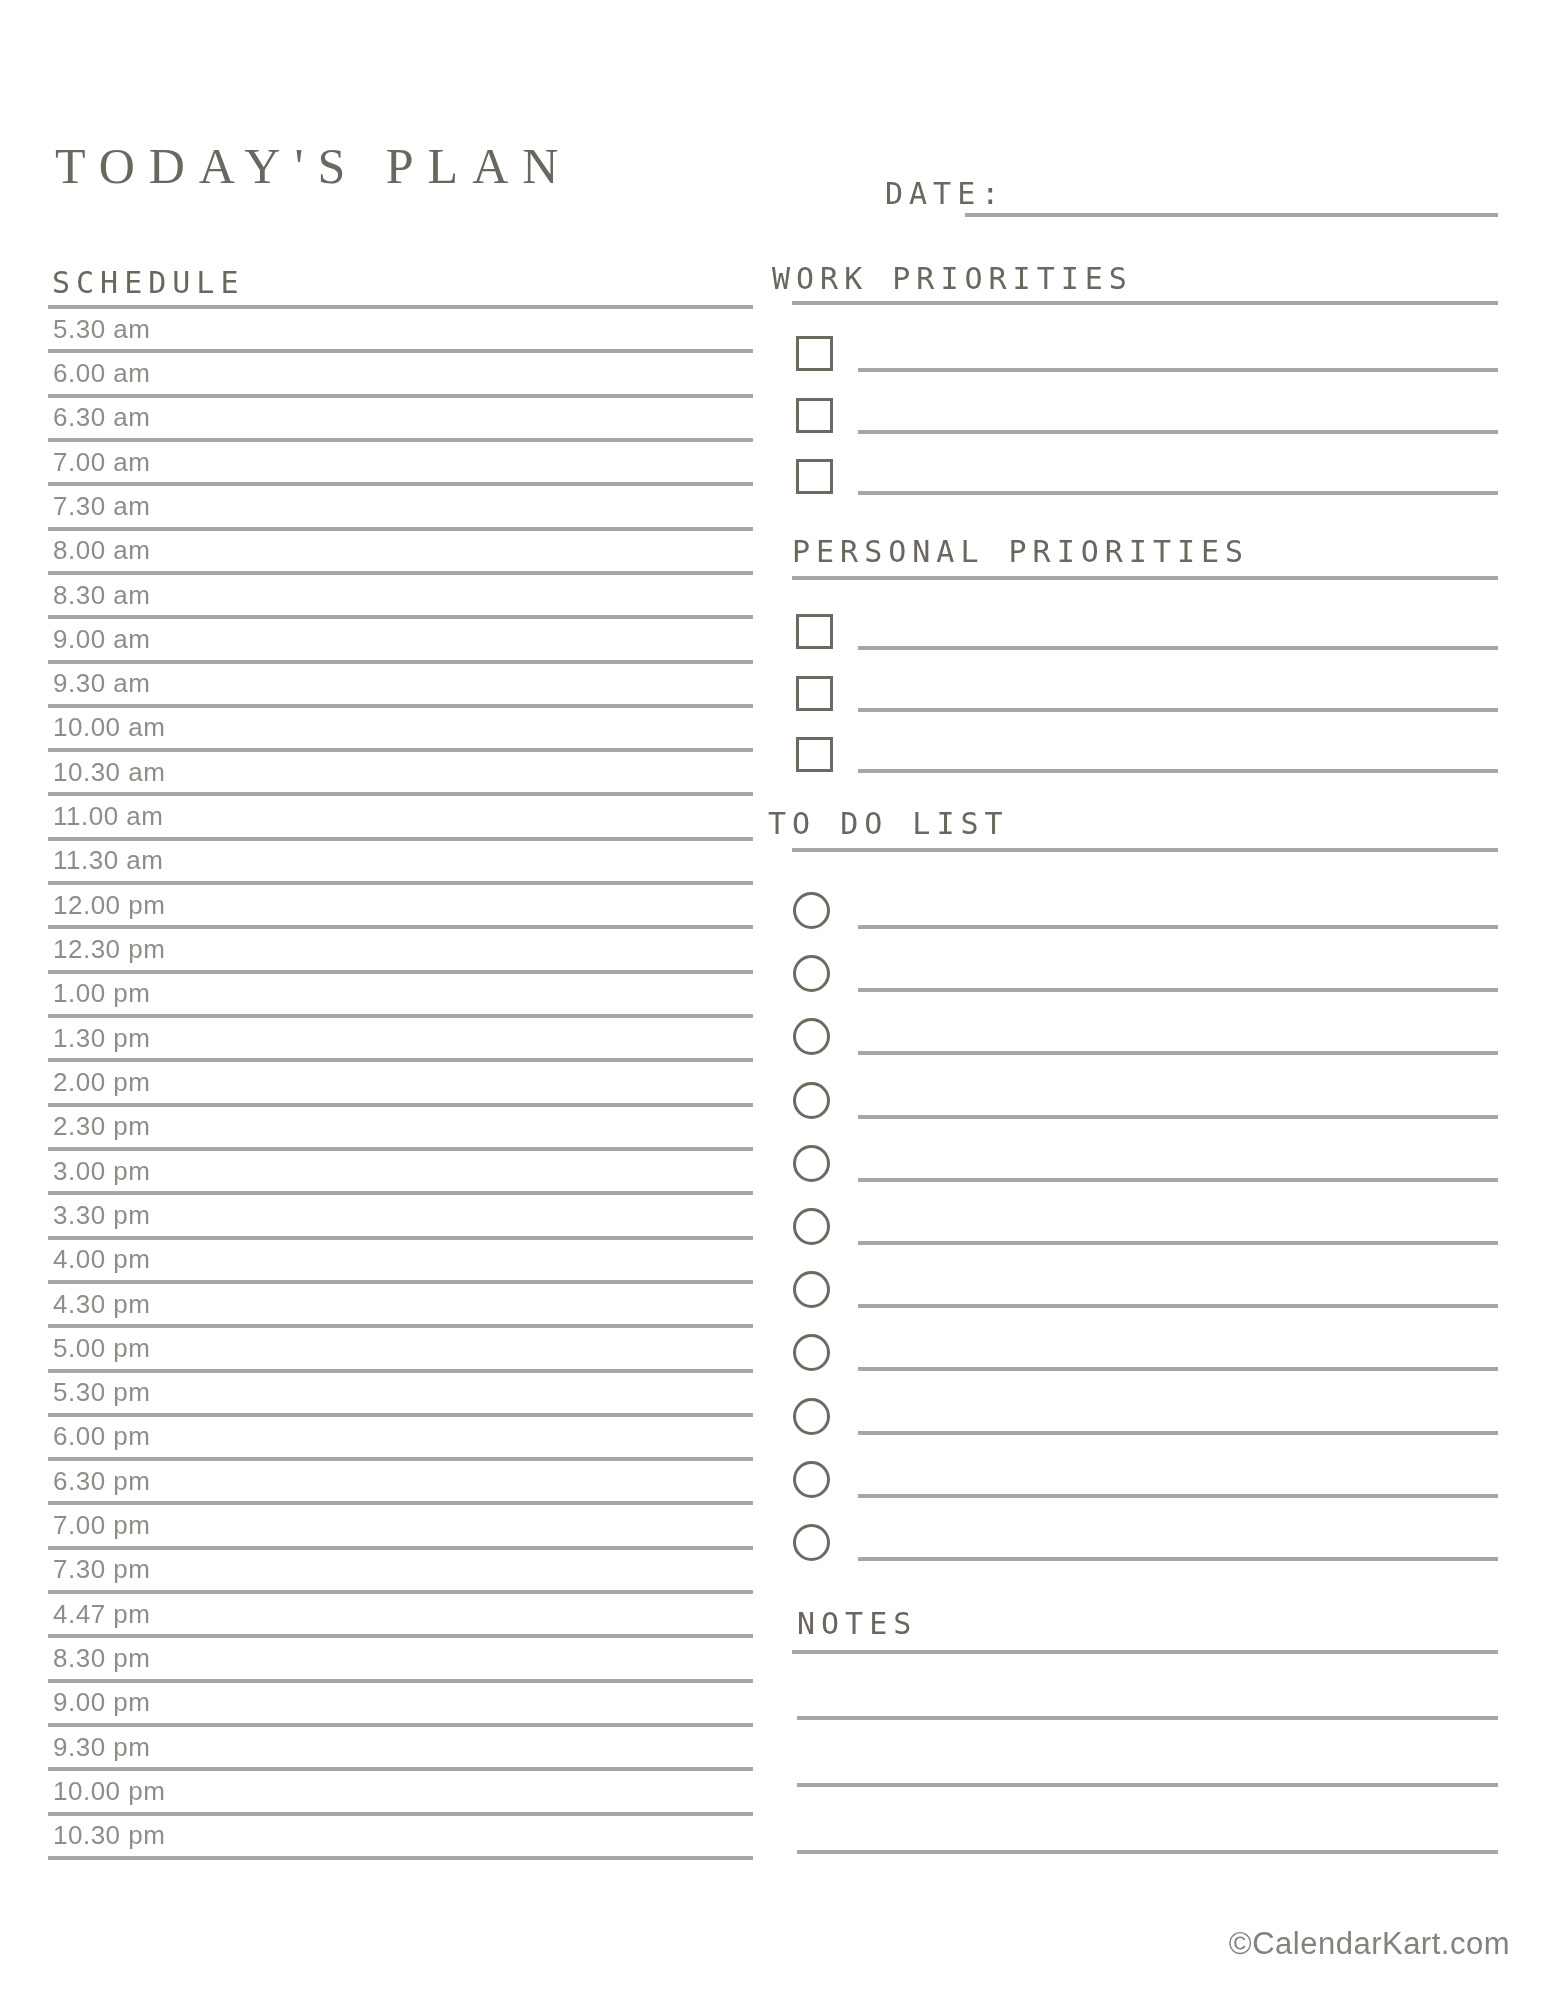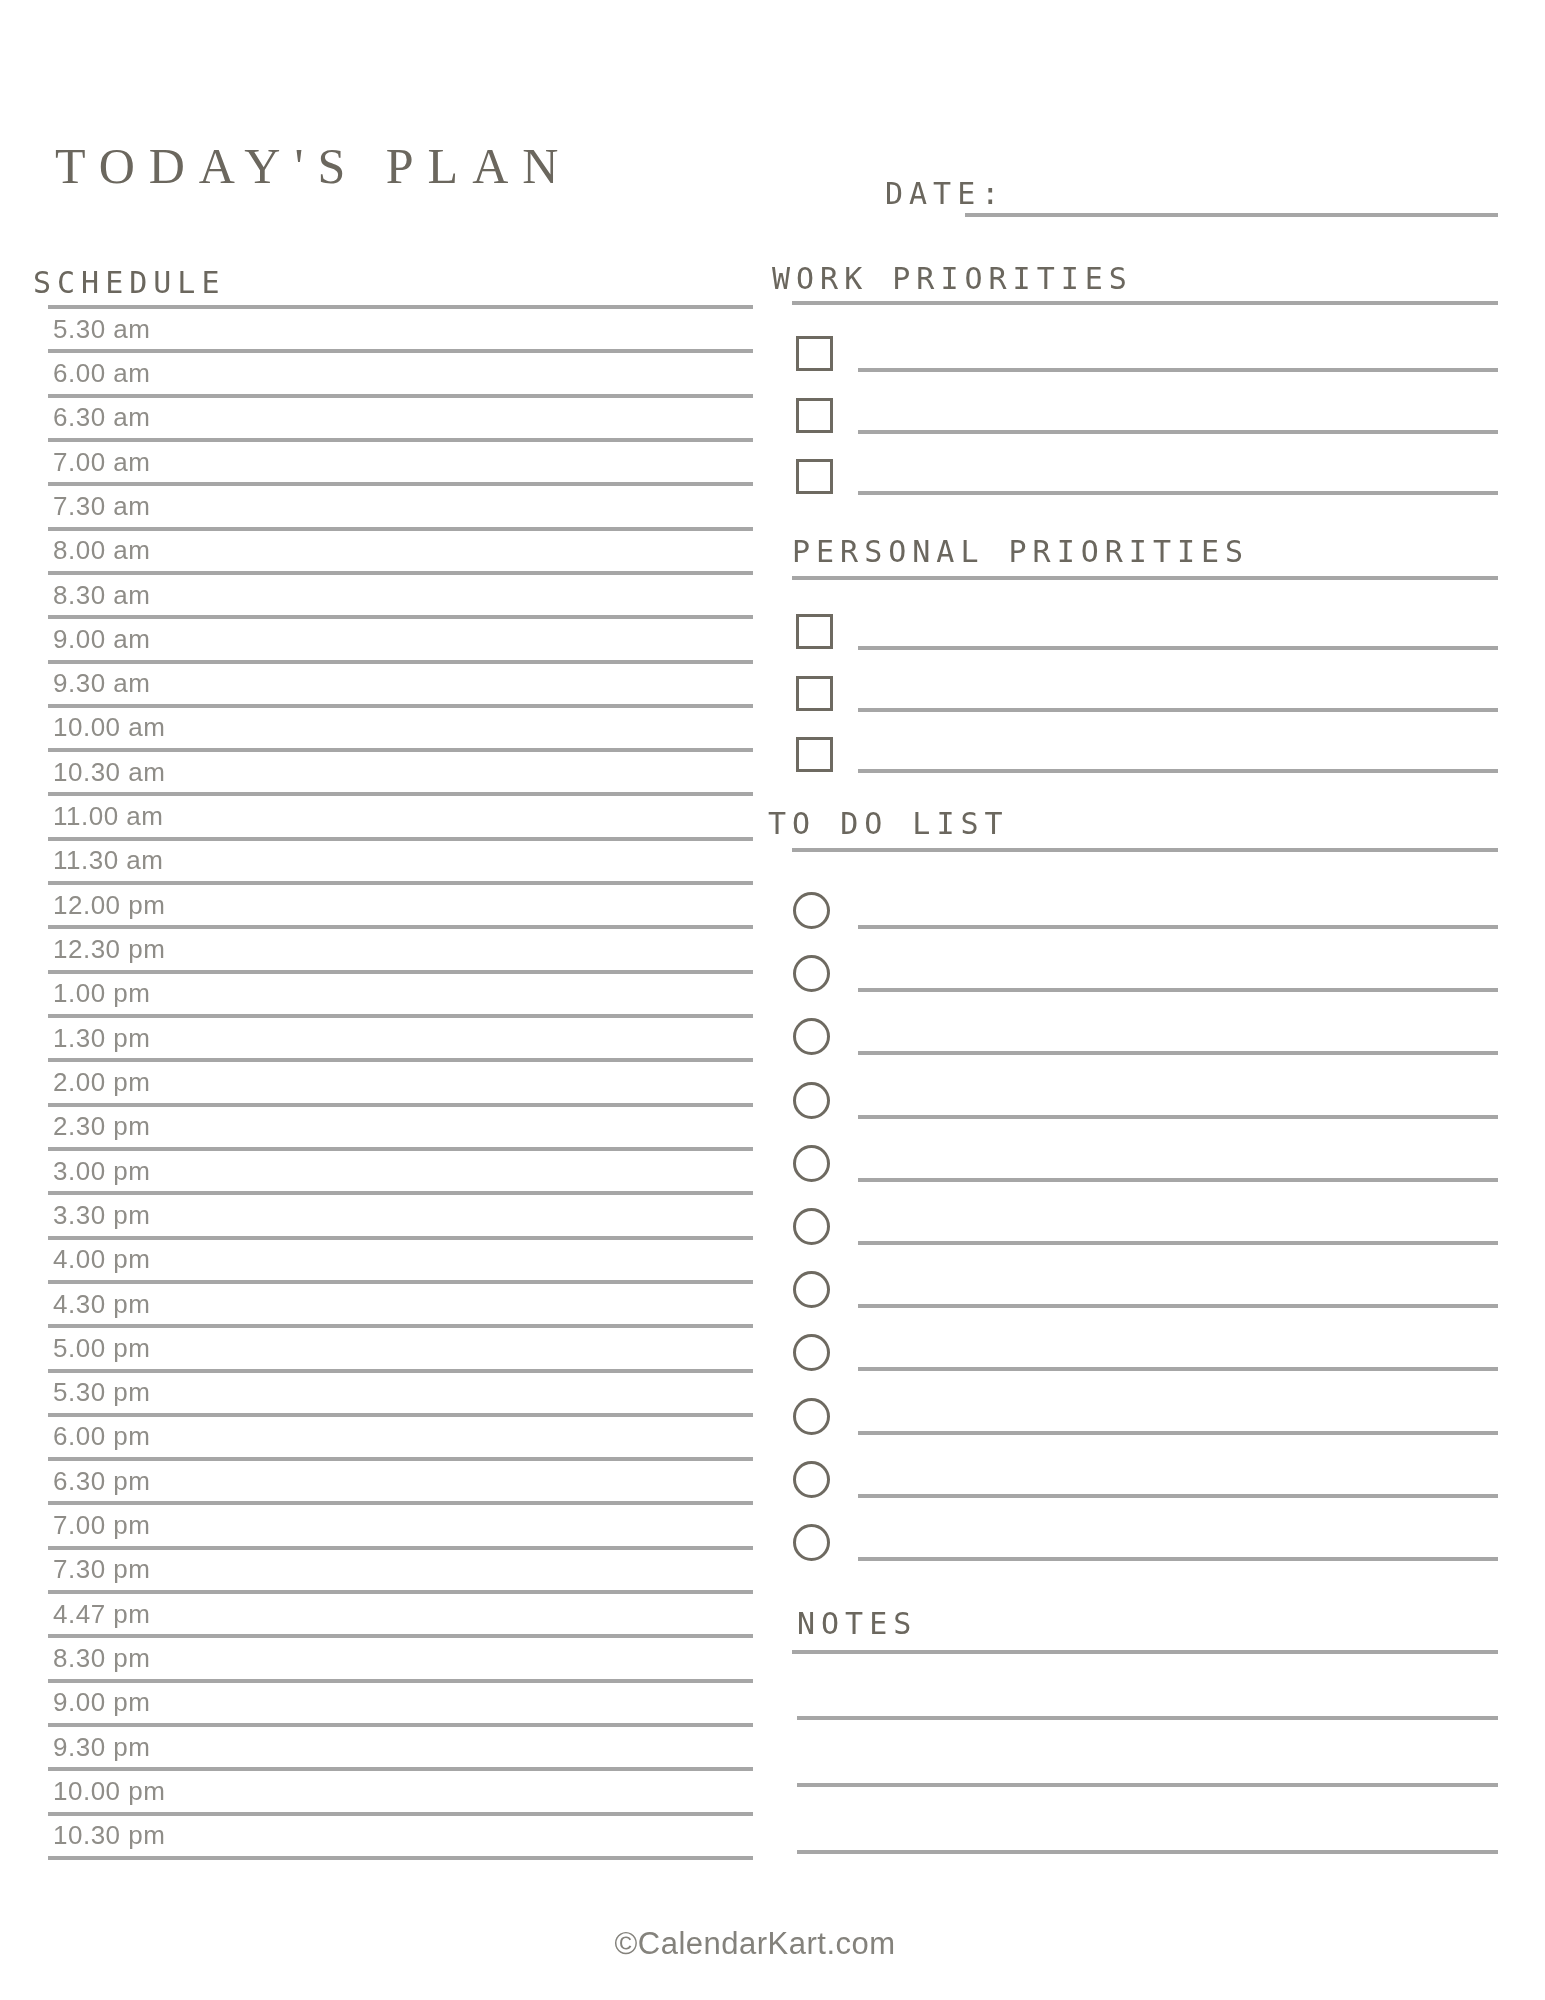--- a/index.html
+++ b/index.html
@@ -41,36 +41,36 @@
     display:flex;align-items:center;
     padding-left:5px;
   }
   .sched-time{
     font-family:"Liberation Sans",sans-serif;
     font-size:26px;color:#8f8d88;letter-spacing:0.5px;
   }
   .overlay{position:absolute;inset:0;}
   .footer{
     position:absolute;left:0;top:1926px;width:1510px;
-    text-align:center;
+    text-align:right;
     font-family:"Liberation Sans",sans-serif;
     font-size:31px;color:#84827c;letter-spacing:0.5px;
   }
 </style>
 </head>
 <body>
 
 <div class="page">
 
   <div class="page-title">TODAY'S PLAN</div>
 
   <div class="sec-head" style="left:885px;top:179px;">DATE:</div>
   <div class="hline" style="left:965px;top:213px;width:533px;"></div>
 
-  <div class="sec-head" style="left:33px;top:268px;">SCHEDULE</div>
+  <div class="sec-head" style="left:52px;top:268px;">SCHEDULE</div>
   <div class="hline" style="left:48px;top:305px;width:705px;"></div>
   <div class="sched-rows">
       <div class="sched-row">
         <span class="sched-time">5.30 am</span>
       </div>
       <div class="sched-row">
         <span class="sched-time">6.00 am</span>
       </div>
       <div class="sched-row">
         <span class="sched-time">6.30 am</span>

